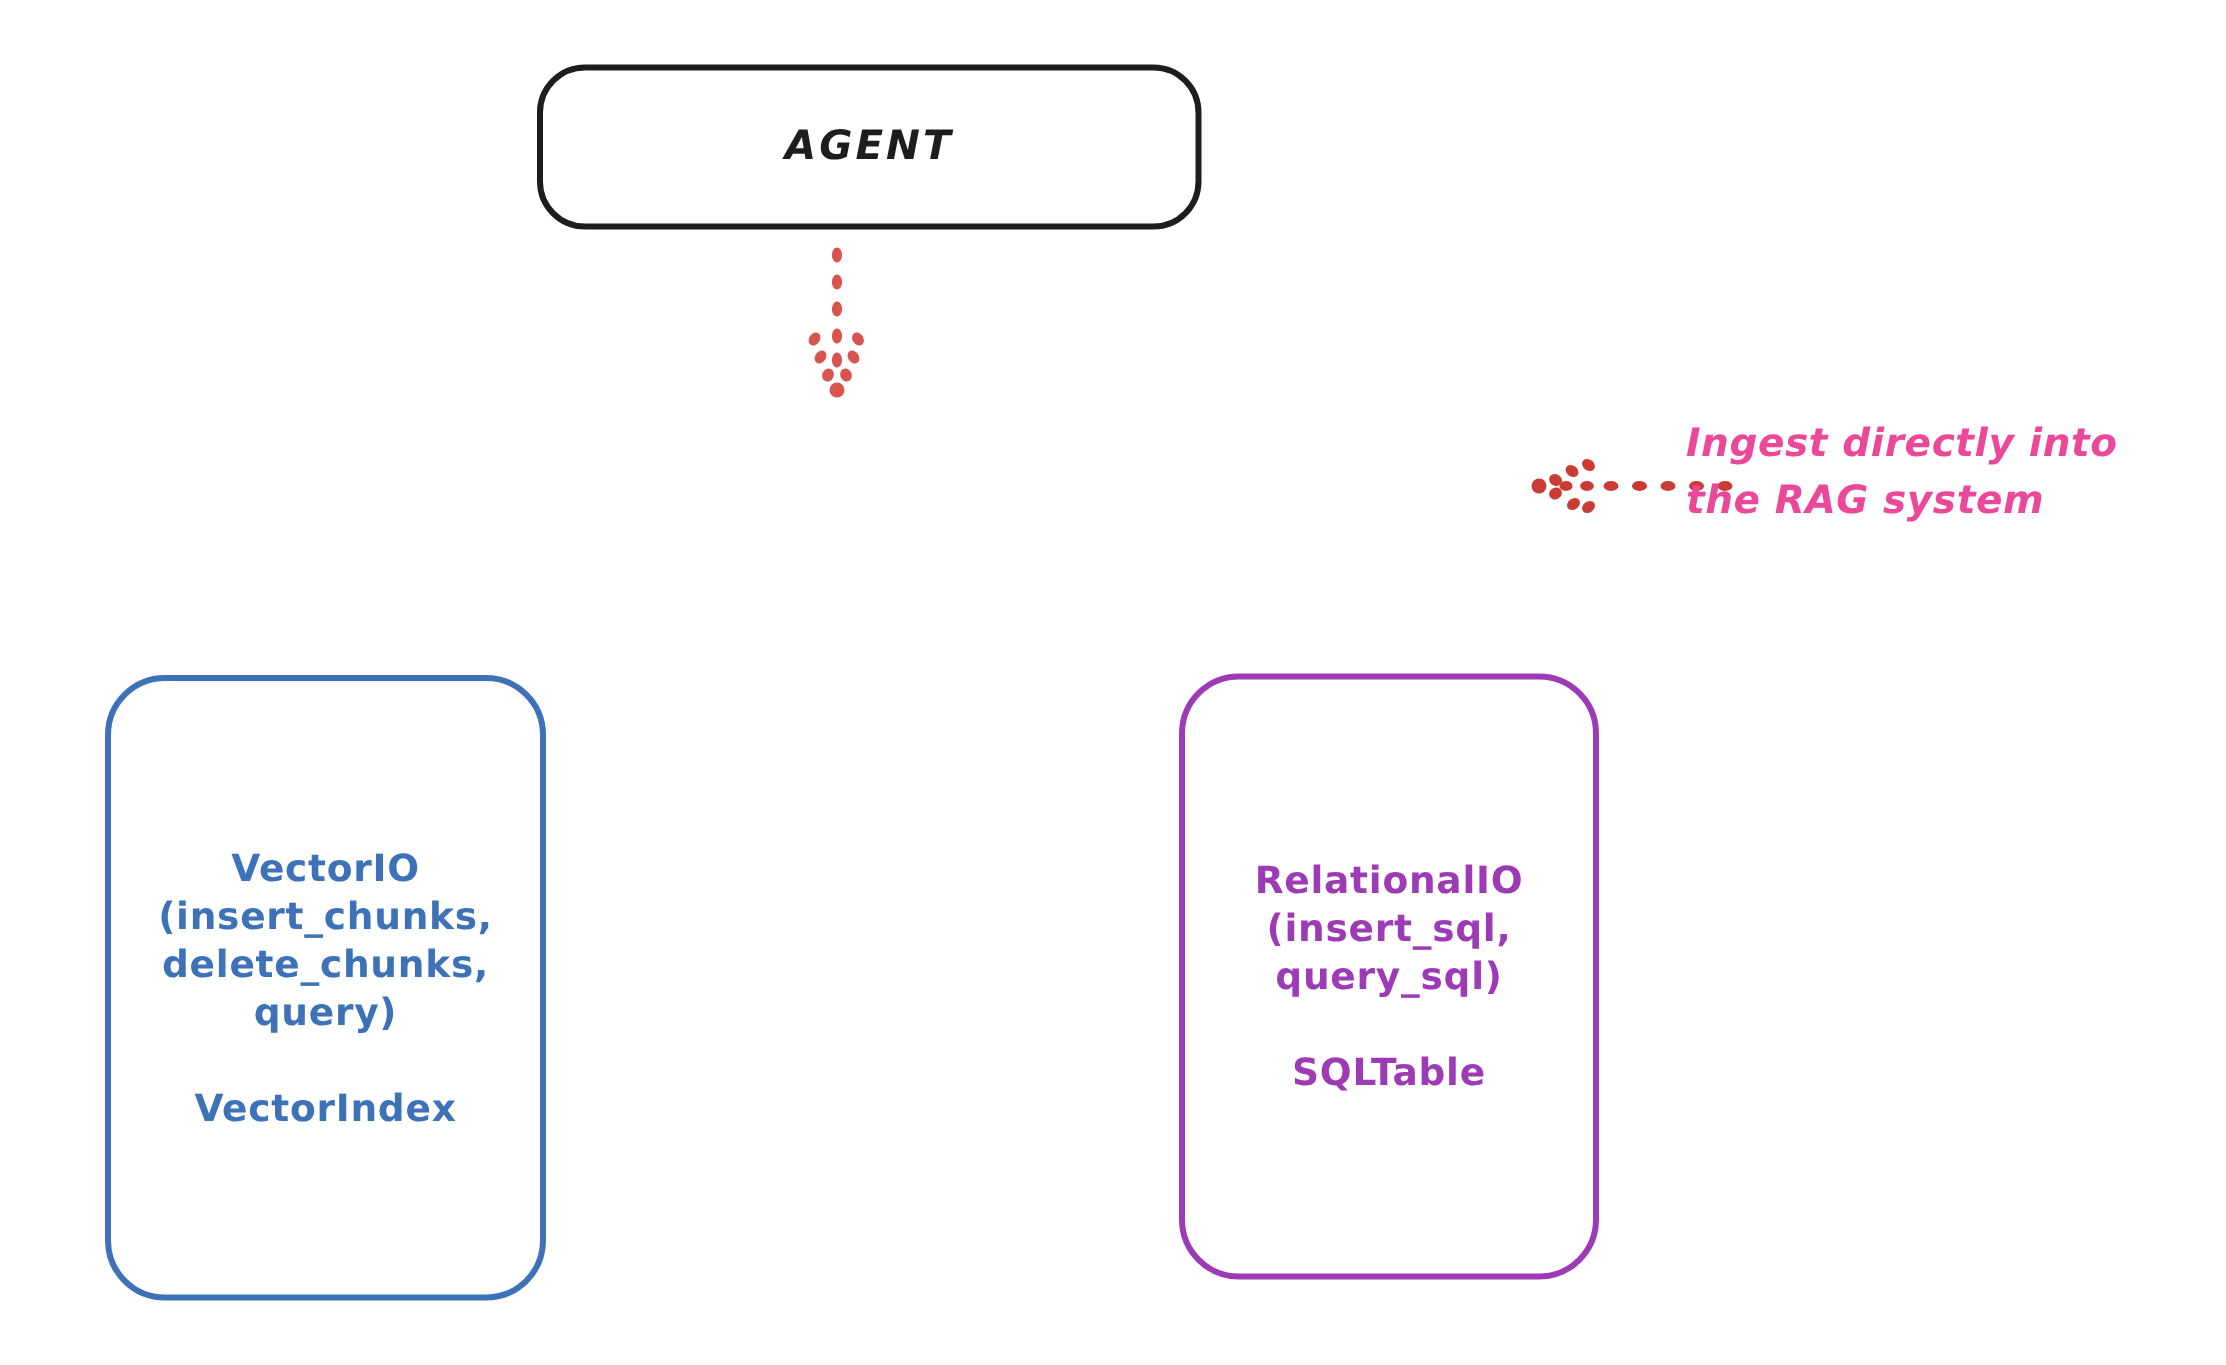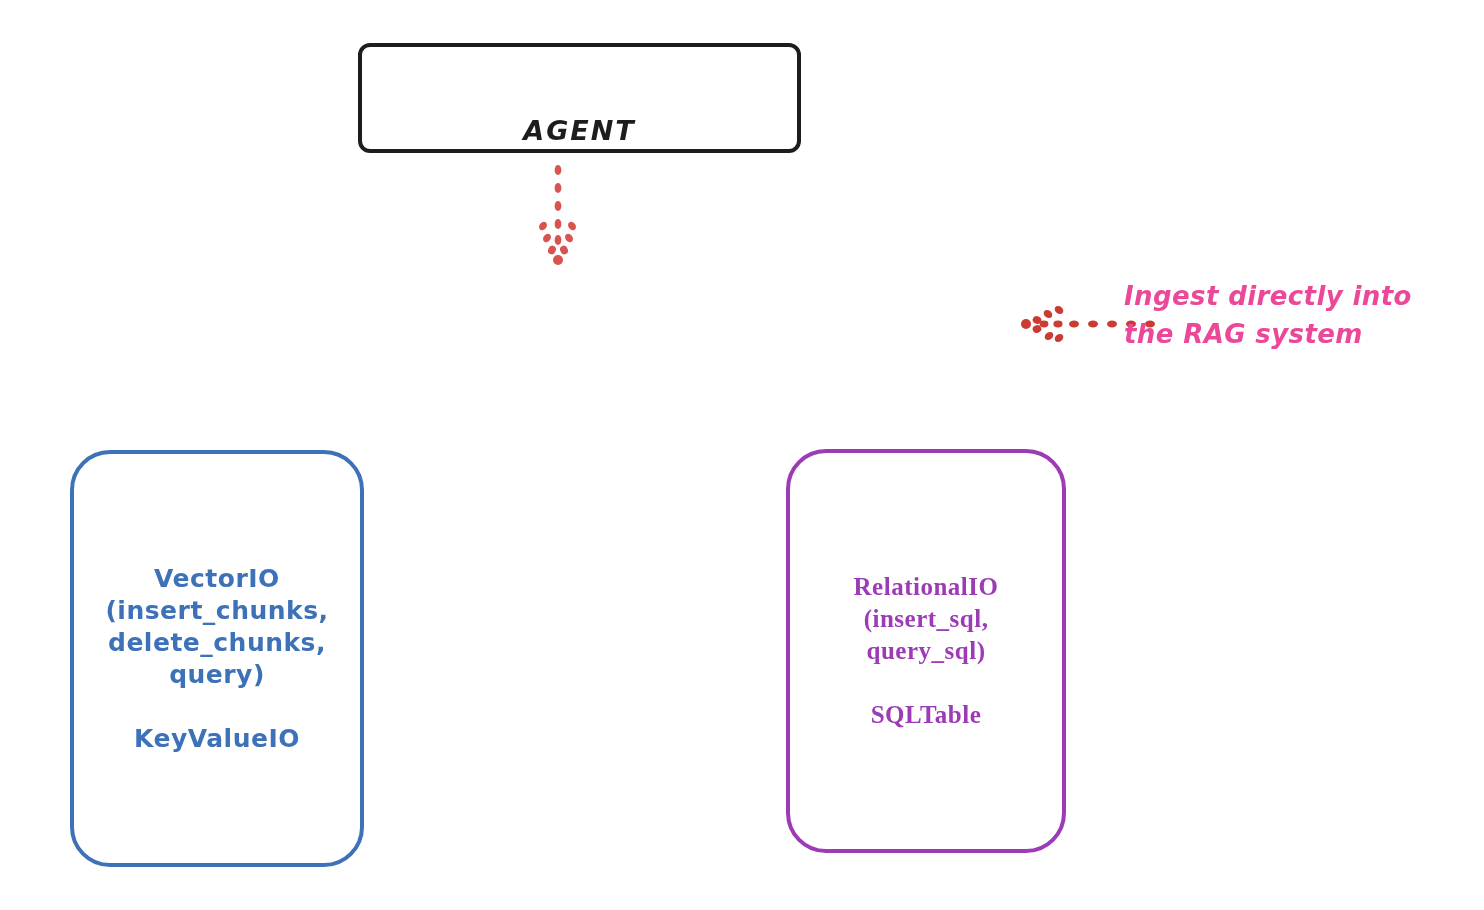--- a/index.html
+++ b/index.html
@@ -27,22 +27,21 @@
     justify-content: center;
     text-align: center;
   }
   
   .node-agent {
     left: 358px;
     top: 43px;
     width: 443px;
     height: 110px;
     border: 4px solid #1d1d1f;
-    border-radius: 12px;
-    align-items: flex-end;
+    border-radius: 32px;
   }
   .node-ragtool {
     left: 157px;
     top: 269px;
     width: 822px;
     height: 112px;
     border: 4px solid #1d1d1f;
     border-radius: 30px;
   }
   .node-vector {
@@ -96,21 +95,20 @@
   }
   .label-keyvalue {
     font-size: 25px;
     font-weight: 600;
     color: #3f9142;
   }
   .label-relational {
     font-size: 25px;
     font-weight: 600;
     color: #9c3bb5;
-    font-family: Liberation Serif, serif;
   }
 
   
   .annotation {
     position: absolute;
     left: 1124px;
     top: 278px;
     width: 330px;
     font-size: 26px;
     font-weight: 600;
@@ -189,21 +187,21 @@
 
   <div class="annotation">Ingest directly into
 the RAG system</div>
 
   <div class="node node-vector">
     <span class="node-label label-vector">VectorIO
 (insert_chunks,
 delete_chunks,
 query)
 
-KeyValueIO</span>
+VectorIndex</span>
   </div>
 
 
   <div class="node node-relational">
     <span class="node-label label-relational">RelationalIO
 (insert_sql,
 query_sql)
 
 SQLTable</span>
   </div>

